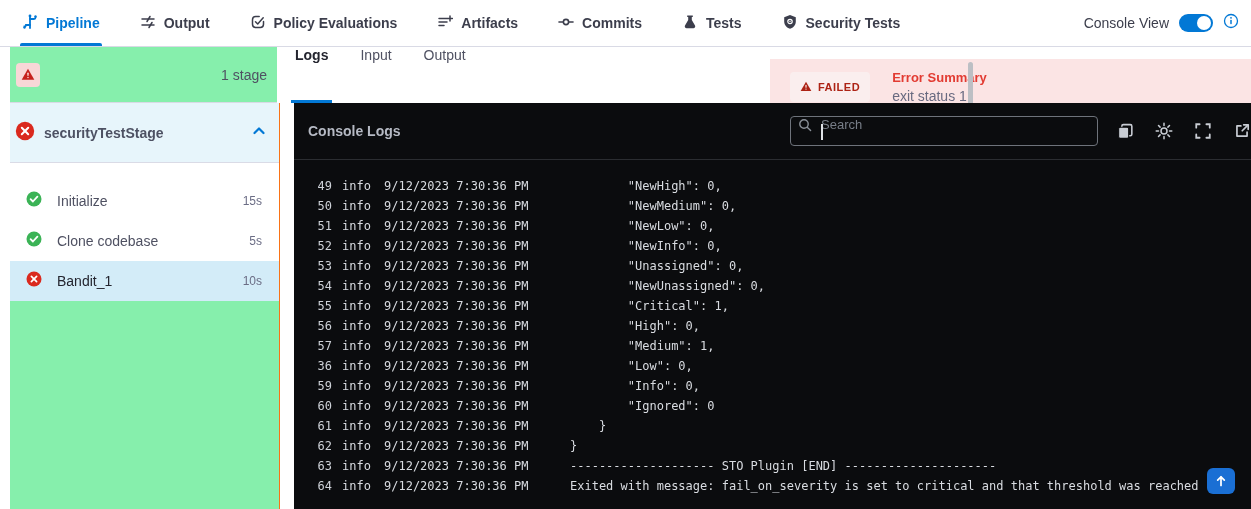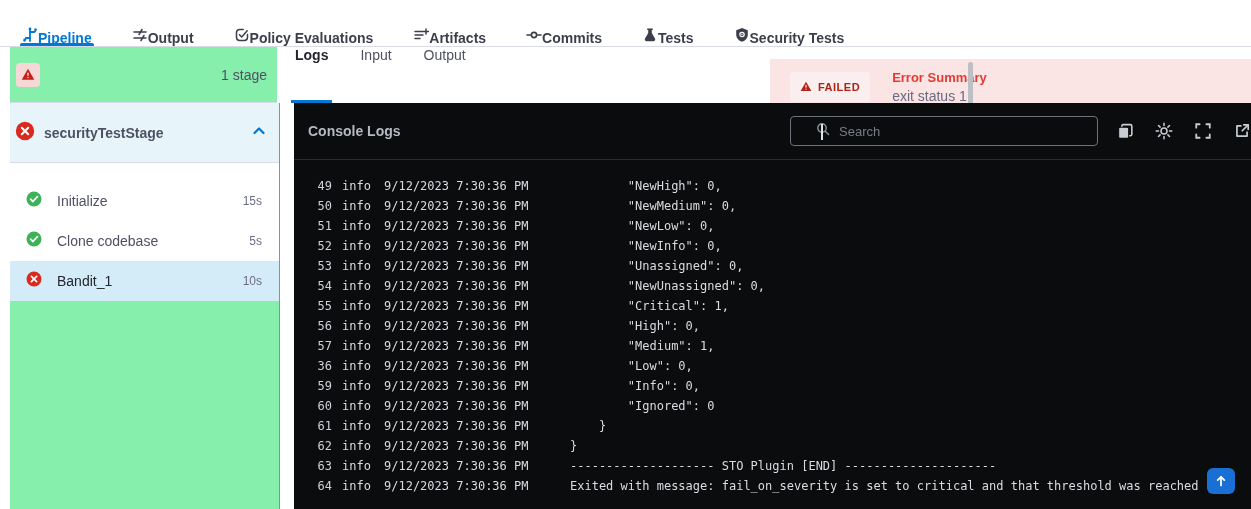--- a/index.html
+++ b/index.html
@@ -3,21 +3,21 @@
 <meta charset="utf-8">
 <style>
   * { box-sizing: border-box; margin: 0; padding: 0; }
   body { font-family: "Liberation Sans", "DejaVu Sans", sans-serif; background:#fff; }
   .screen { position:relative; width:1251px; height:509px; overflow:hidden; background:#fff; }
 
   
   .topnav { position:absolute; left:0; top:0; width:1251px; height:47px;
             background:#fff; border-bottom:1px solid #d9dae5; display:flex; align-items:stretch; }
   .nav-tabs { display:flex; align-items:stretch; padding-left:20px; }
-  .nav-tab { position:relative; display:flex; align-items:flex-end; padding:0 2px;
+  .nav-tab { position:relative; display:flex; align-items:center; gap:8px; padding:16px 2px;
              margin-right:36px; cursor:pointer; font-size:14px; font-weight:600; color:#3c3e4c; }
   .nav-tab svg { flex:0 0 auto; }
   .nav-tab.active { color:#0278d5; }
   .nav-tab.active::after { content:""; position:absolute; left:0; right:0; bottom:0; height:3px;
              background:#0278d5; border-radius:2px 2px 0 0; }
   .nav-right { margin-left:auto; display:flex; align-items:center; gap:10px; padding-right:12px; }
   .cv-label { font-size:14px; color:#3c3e4c; }
   .toggle { width:34px; height:18px; border-radius:9px; background:#0278d5; position:relative; cursor:pointer; }
   .toggle .knob { position:absolute; top:2px; right:2px; width:14px; height:14px; border-radius:50%; background:#fff; }
 
@@ -59,21 +59,21 @@
   .err-detail { font-size:14px; color:#686a80; margin-top:3px; }
   .err-scroll-thumb { position:absolute; left:198px; top:3px; width:5px; height:50px;
                       background:#bcbfc4; border-radius:3px; }
 
   
   .console { position:absolute; left:277px; top:103px; width:974px; height:406px; background:#0b0c0e;margin-left:17px; }
   .console-head { height:57px; display:flex; align-items:center; padding:0 16px 0 14px;
                   border-bottom:1px solid #2b2d31; }
   .console-title { font-size:14px; font-weight:700; color:#b6bac4; }
   .searchbox { position:relative; margin-left:auto; width:308px; height:30px;
-               border:1px solid #6e737b; border-radius:4px; display:flex; align-items:center; padding-left:24px; }
+               border:1px solid #6e737b; border-radius:4px; display:flex; align-items:flex-start; padding-left:6px; }
   .searchbox input { background:transparent; border:none; outline:none; color:#e6e8ec;
                      font-size:13px; width:250px; margin-left:8px; font-family:"Liberation Sans",sans-serif; }
   .searchbox input::placeholder { color:#787e88; }
   .searchbox .caret { position:absolute; left:30px; top:7px; width:1.5px; height:16px; background:#dfe2e6; }
   .head-icons { display:flex; align-items:center; gap:19px; margin-left:17px; }
   .hicon { width:20px; height:20px; display:flex; align-items:center; justify-content:center; cursor:pointer; }
 
   .log-area { padding-top:16px; }
   .log-row { height:20px; display:flex; align-items:center; padding-left:20px;
              font-family:"DejaVu Sans Mono","Liberation Mono",monospace; font-size:12px; color:#d9dce1; }
@@ -157,20 +157,31 @@
         <span>Tests</span>
       </div>
       <div class="nav-tab">
         <span><svg width="16" height="16" viewBox="0 0 16 16">
               <path fill="#3c3e4c" d="M8 1l5.8 2.2v4.2c0 3.7-2.4 6.1-5.8 7.3C4.6 13.5 2.2 11.1 2.2 7.4V3.2z"></path>
               <circle cx="8" cy="7.5" r="2.2" fill="none" stroke="#fff" stroke-width="1.2"></circle>
               <circle cx="8" cy="7.5" r="0.7" fill="#fff"></circle>
             </svg></span>
         <span>Security Tests</span>
       </div>
+    </div>
+    <div class="nav-right">
+      <span class="cv-label">Console View</span>
+      <div class="toggle on">
+          <div class="knob"></div>
+        </div>
+      <span><svg width="16" height="16" viewBox="0 0 16 16">
+            <circle cx="8" cy="8" r="6.5" fill="none" stroke="#0278d5" stroke-width="1.3"></circle>
+            <circle cx="8" cy="4.8" r="0.9" fill="#0278d5"></circle>
+            <rect x="7.25" y="6.8" width="1.5" height="4.5" rx="0.7" fill="#0278d5"></rect>
+          </svg></span>
     </div>
   </div>
 
   <div class="sidebar">
     <div class="sidebar-head">
       <span class="warn-chip">
           <svg width="14" height="13" viewBox="0 0 16 15">
             <path fill="#c6201c" d="M8 1l7.3 12.6H.7z"></path>
             <rect x="7.2" y="5.2" width="1.6" height="4" rx="0.8" fill="#f8d7d7"></rect>
             <circle cx="8" cy="11" r="0.9" fill="#f8d7d7"></circle>

